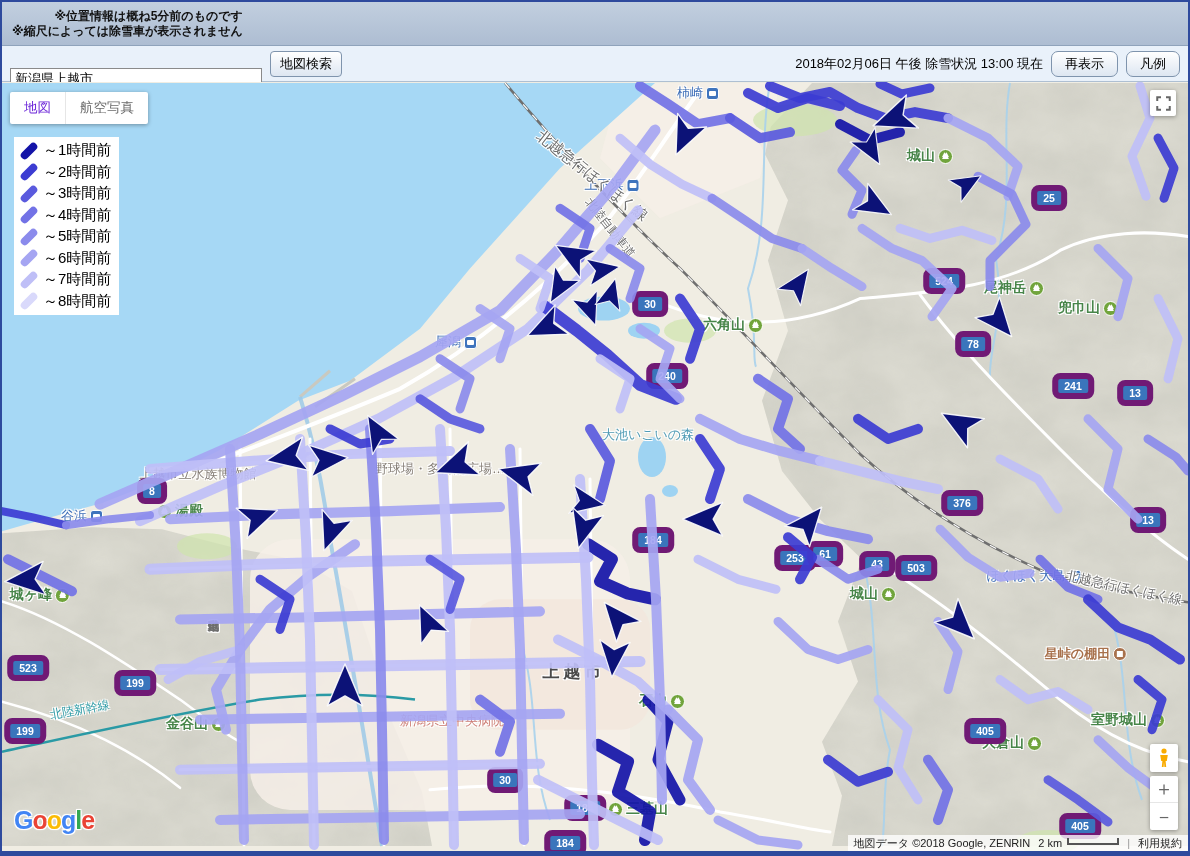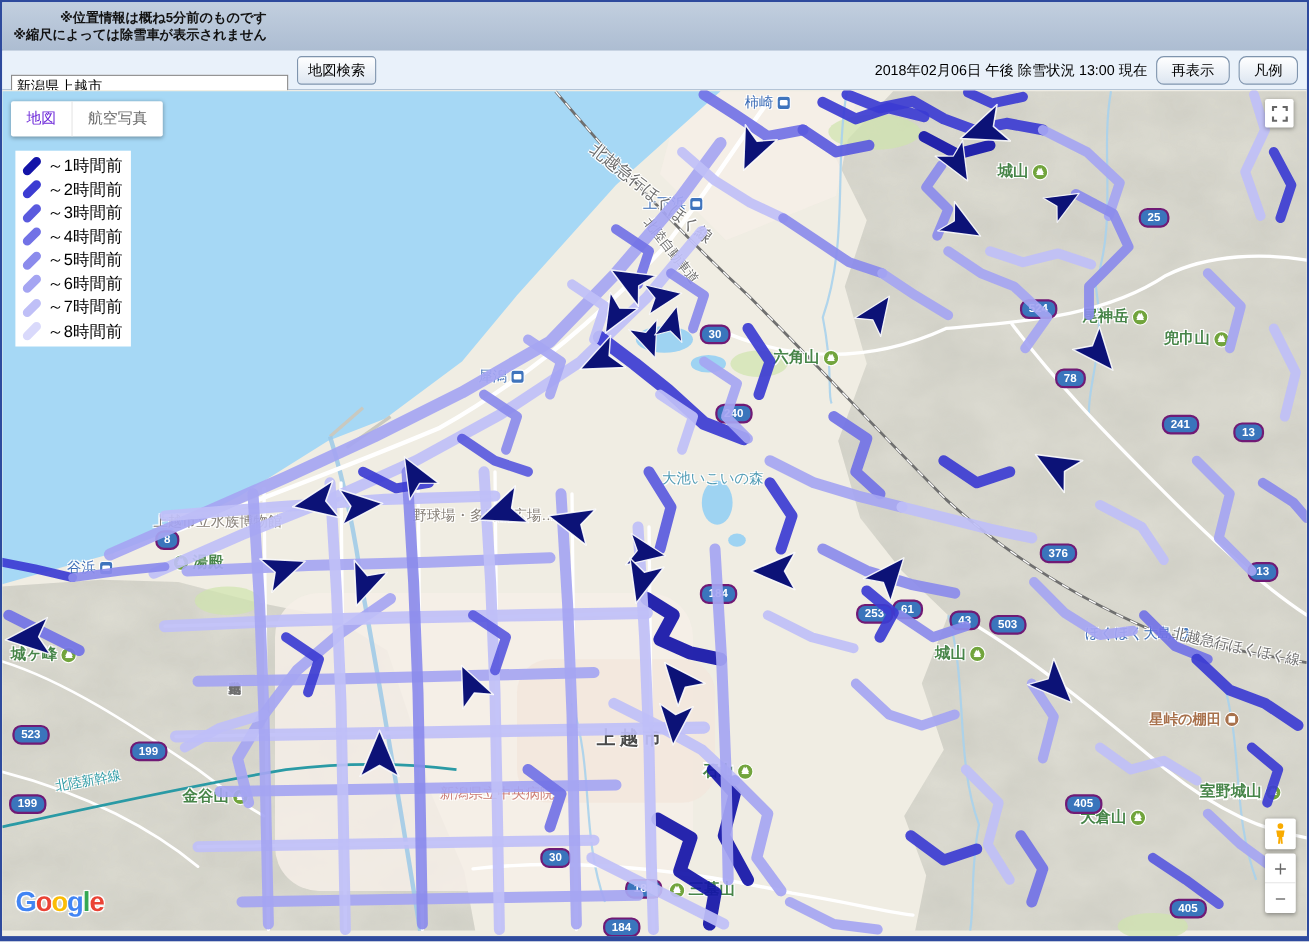--- a/index.html
+++ b/index.html
@@ -39,21 +39,21 @@
   .icon-peak { width:15px; height:15px; border-radius:50%; background:#71a43c; border:1.5px solid #fff;
     color:#fff; font-size:8px; line-height:12px; text-align:center; display:inline-block; flex:0 0 auto; }
   .icon-station { width:13px; height:13px; border-radius:3px; background:#3f74bd; border:1.5px solid #fff;
     display:inline-flex; align-items:center; justify-content:center; flex:0 0 auto; }
   .icon-station i { display:block; width:7px; height:5px; background:#fff; border-radius:1px; }
   .icon-terrace { width:14px; height:14px; border-radius:50%; background:#a8714c; border:1.5px solid #fff;
     display:inline-flex; align-items:center; justify-content:center; flex:0 0 auto; }
   .icon-terrace i { display:block; width:6px; height:6px; background:#fff; }
 
   .shield { position:absolute; transform:translate(-50%,-50%); background:#3a75bc; color:#fff;
-    font-size:10.5px; font-weight:bold; border-radius:8px; padding:1px 6px; border:2px solid #701a75;
+    font-size:10.5px; font-weight:bold; border-radius:8px; padding:1px 6px; border:6px solid #701a75;
     text-shadow:none; z-index:1; }
 
   
   .ctl { position:absolute; background:#fff; box-shadow:0 1px 4px rgba(0,0,0,.35); border-radius:2px; z-index:5; }
   .maptype { left:8px; top:10px; display:flex; font-size:13.5px; cursor:pointer; }
   .maptype span { padding:7px 14px; }
   .mt-active { color:#6d28d9; }
   .mt-idle { color:#6b6b6b; border-left:1px solid #e6e6e6; }
 
   .legendbox { position:absolute; left:12px; top:55px; background:#fff; padding:3px 8px 3px 3px; z-index:5; }
@@ -489,14 +489,23 @@
       </svg>
     </div>
 
     <div class="ctl zoomctl">
       <div class="zin">＋</div>
       <div class="zout">－</div>
     </div>
 
     <div class="glogo" id="glogo"><span style="color: rgb(66, 133, 244);">G</span><span style="color: rgb(234, 67, 53);">o</span><span style="color: rgb(251, 188, 5);">o</span><span style="color: rgb(66, 133, 244);">g</span><span style="color: rgb(52, 168, 83);">l</span><span style="color: rgb(234, 67, 53);">e</span></div>
 
+    <div class="attrib">
+      <span>地図データ ©2018 Google, ZENRIN</span>
+      <span style="display:flex;align-items:center;gap:5px;">
+        <span>2 km</span>
+        <span class="scalebar"></span>
+      </span>
+      <span class="attr-sep">|</span>
+      <span class="terms">利用規約</span>
+    </div>
   </div>
 </div>
 
 </body></html>

